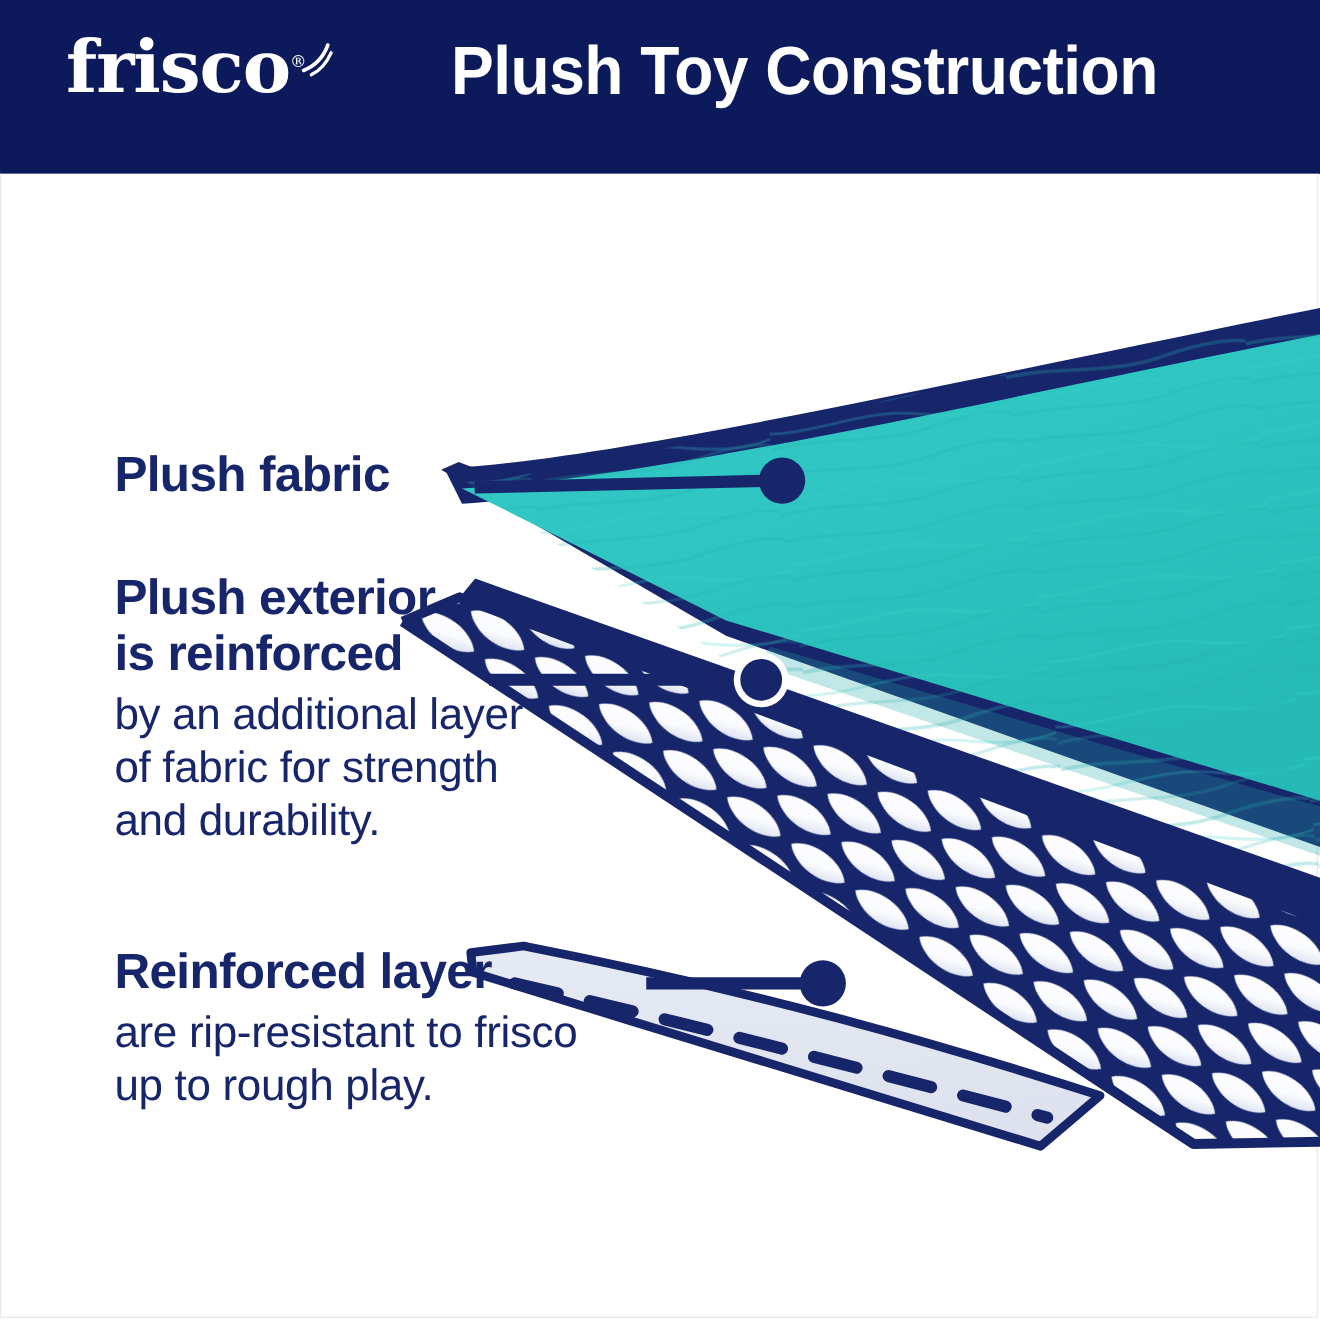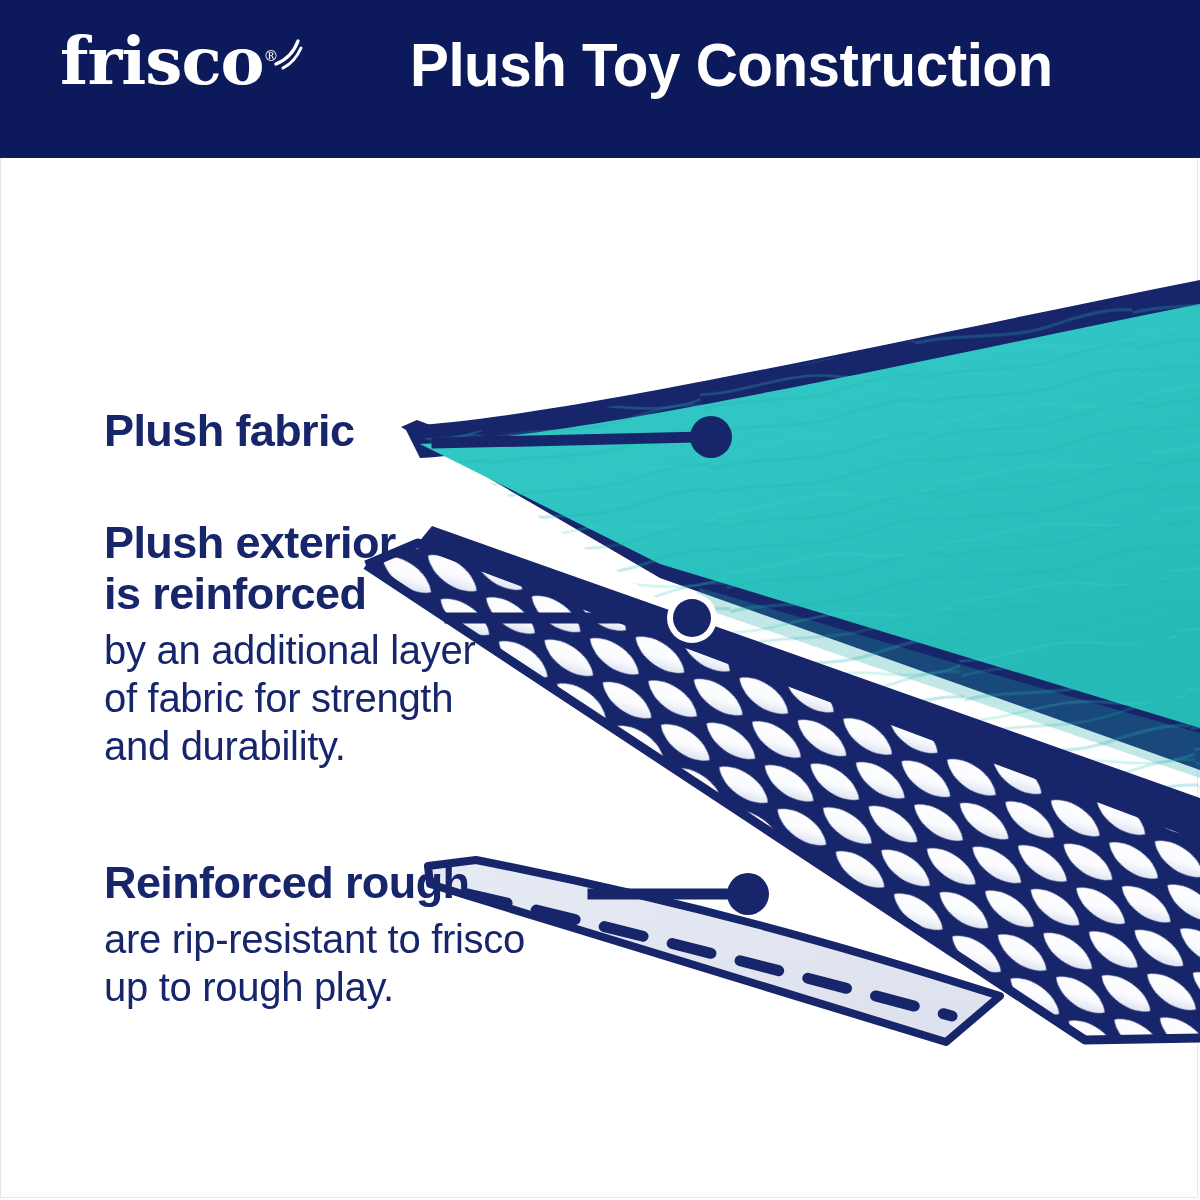--- a/index.html
+++ b/index.html
@@ -156,18 +156,18 @@
     <div class="sub">by an additional layer
 of fabric for strength
 and durability.</div>
   </div>
 
   <div class="callout" id="callout-plush-fabric">
     <div class="head">Plush fabric</div>
   </div>
 
   <div class="callout" id="callout-reinforced-seams">
-    <div class="head">Reinforced rough</div>
+    <div class="head">Reinforced layer</div>
     <div class="sub">are rip-resistant to frisco
 up to rough play.</div>
   </div>
 
 </div>
 
 </body></html>

